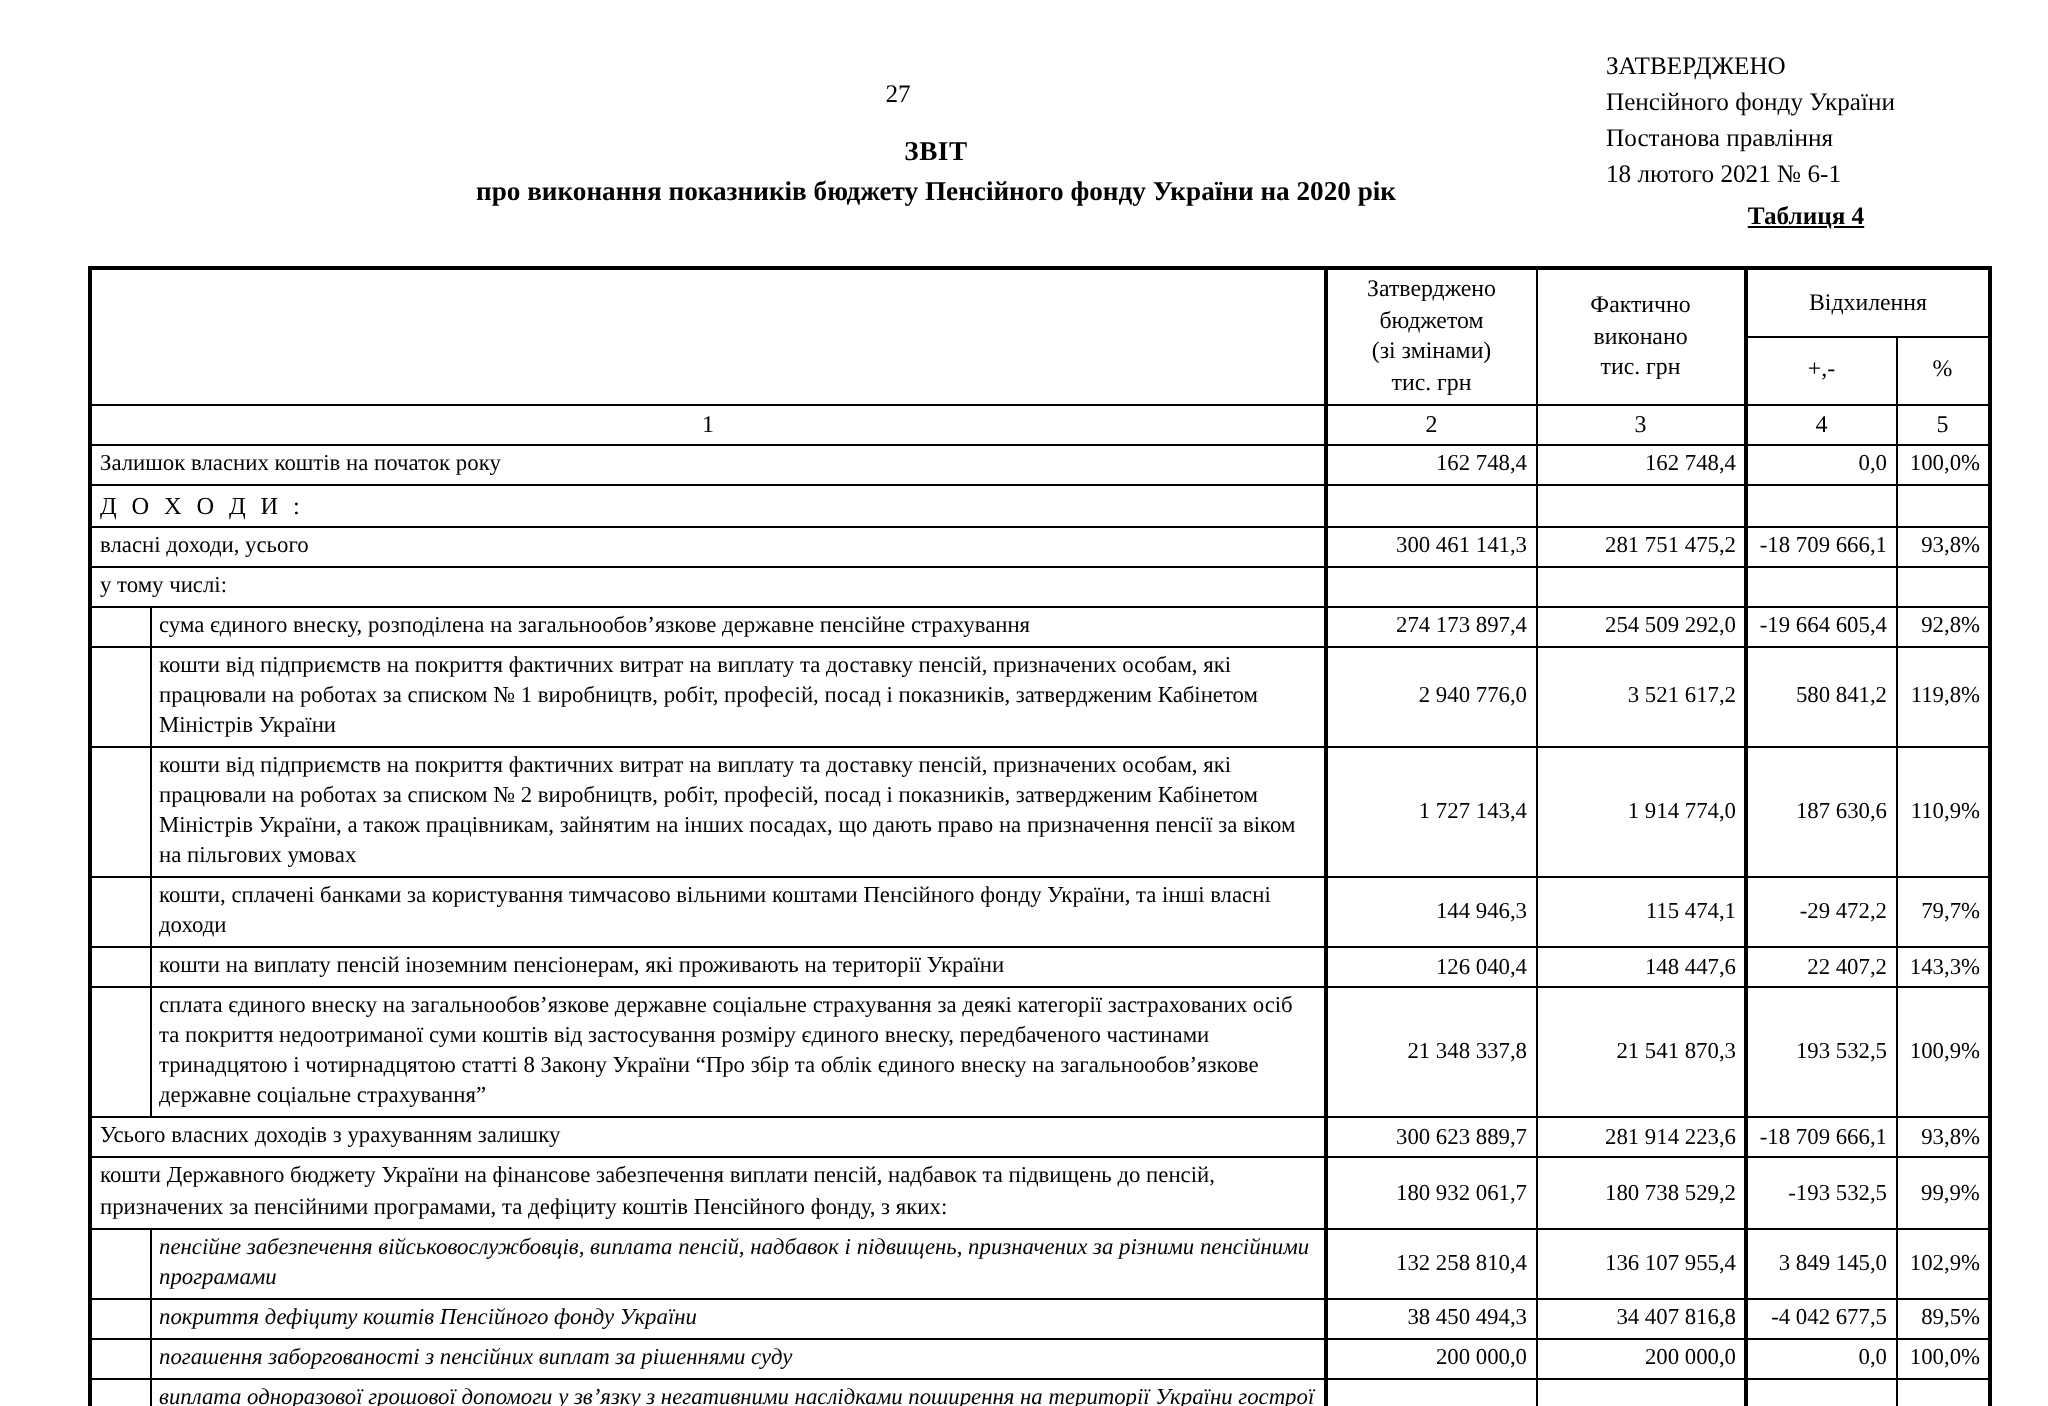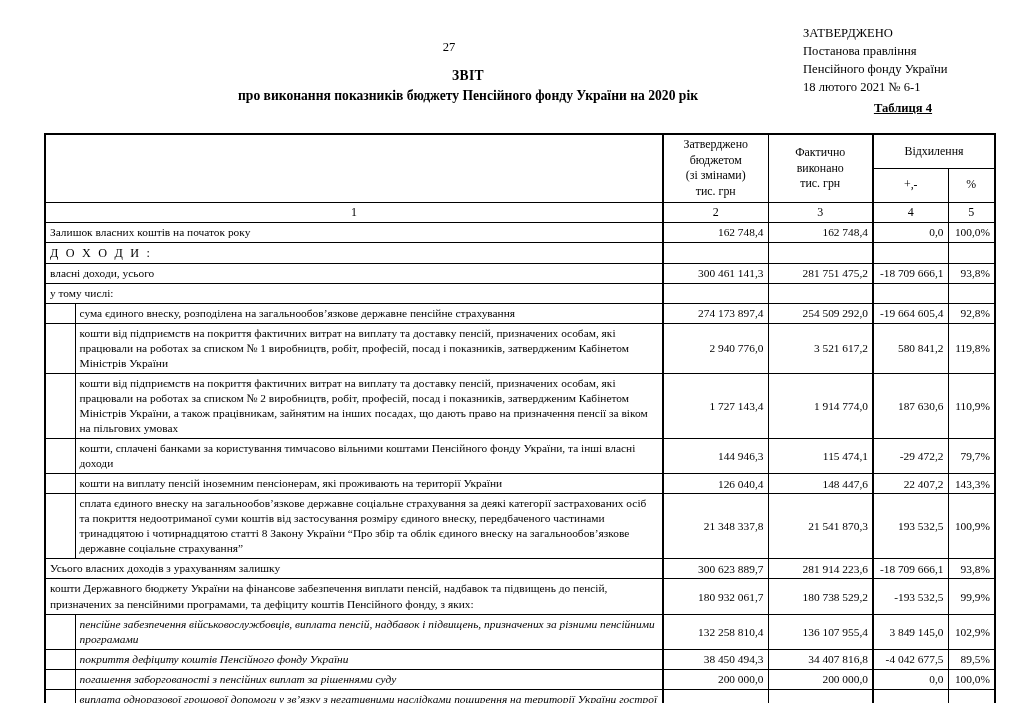--- a/index.html
+++ b/index.html
@@ -127,22 +127,22 @@
 </style>
 </head>
 <body>
 
 <div class="page">
 
   <div class="page-number">27</div>
 
   <div class="approval-block">
     <div class="line">ЗАТВЕРДЖЕНО</div>
+    <div class="line">Пенсійного фонду України</div>
     <div class="line">Постанова правління</div>
-    <div class="line">Пенсійного фонду України</div>
     <div class="line">18 лютого 2021 № 6-1</div>
   </div>
 
   <div class="table-number">Таблиця 4</div>
 
   <div class="doc-title">
     <span class="t1">ЗВІТ</span>
     <span class="t2">про виконання показників бюджету Пенсійного фонду України на 2020 рік</span>
   </div>
 

